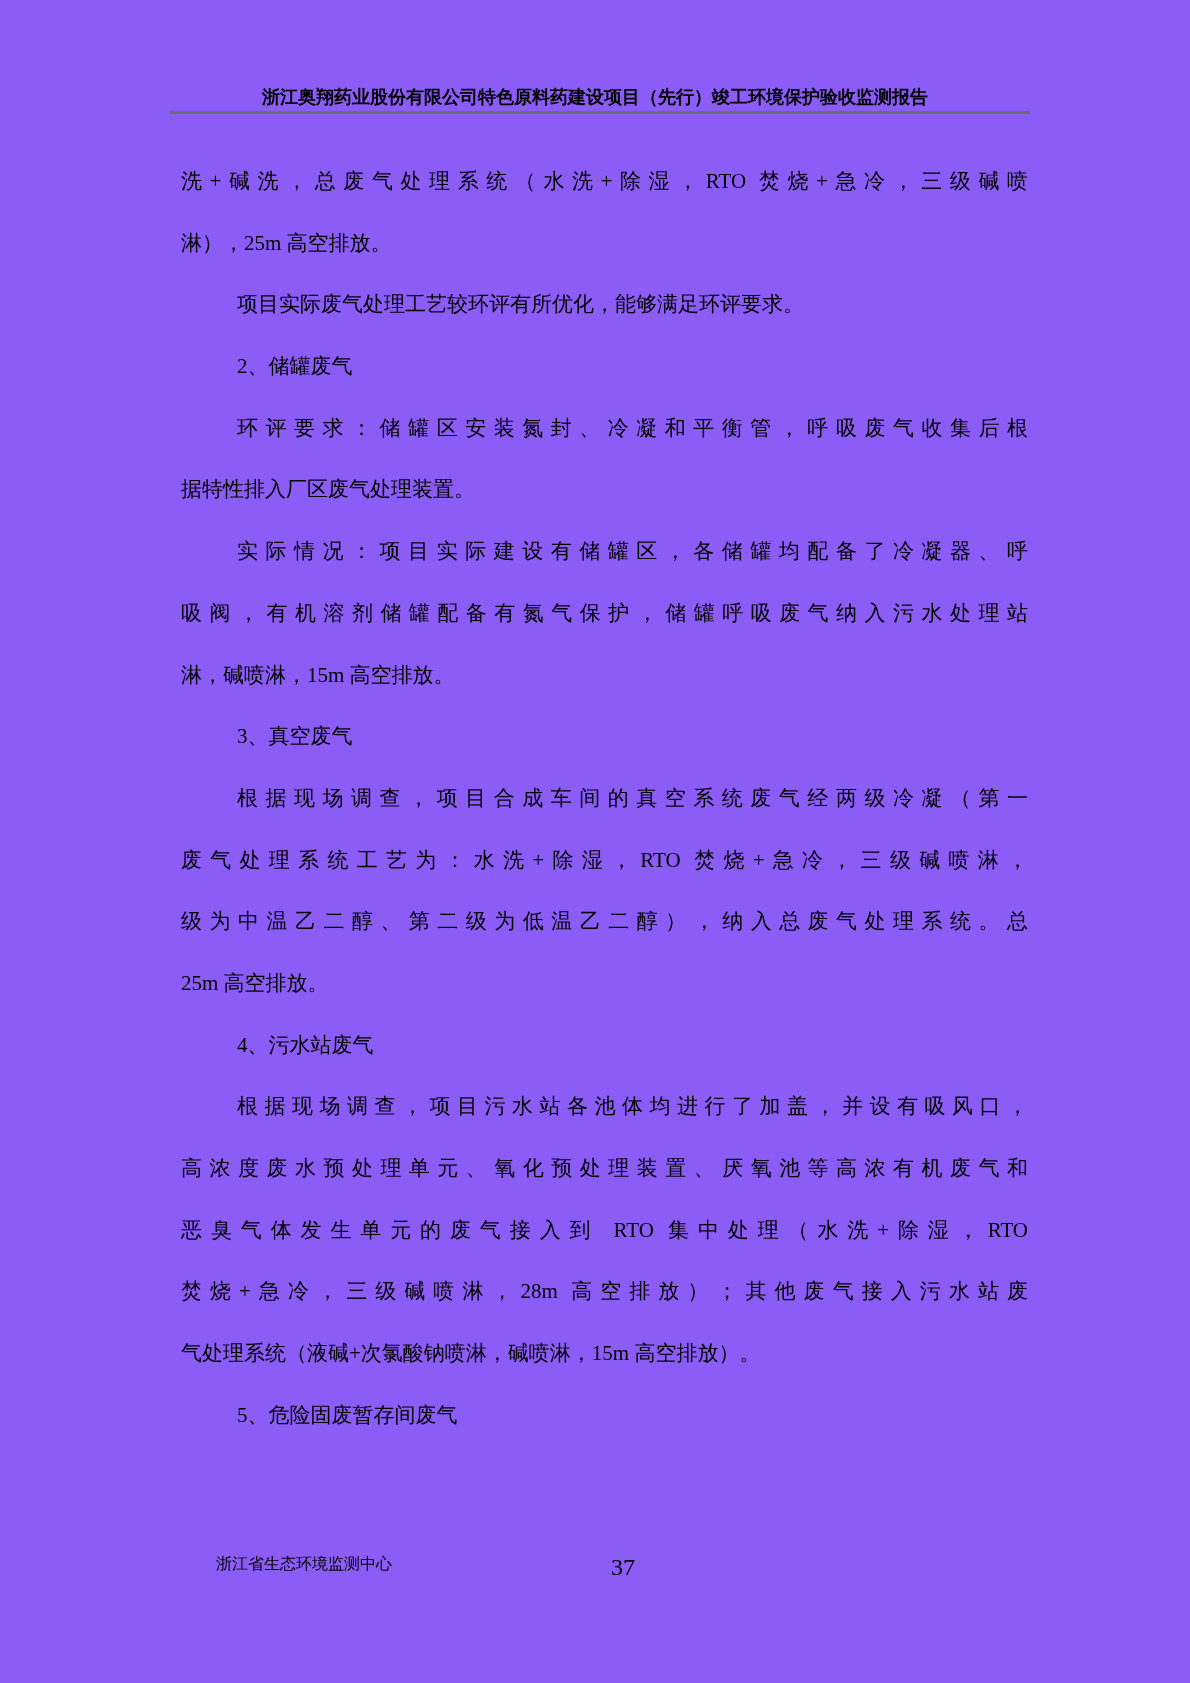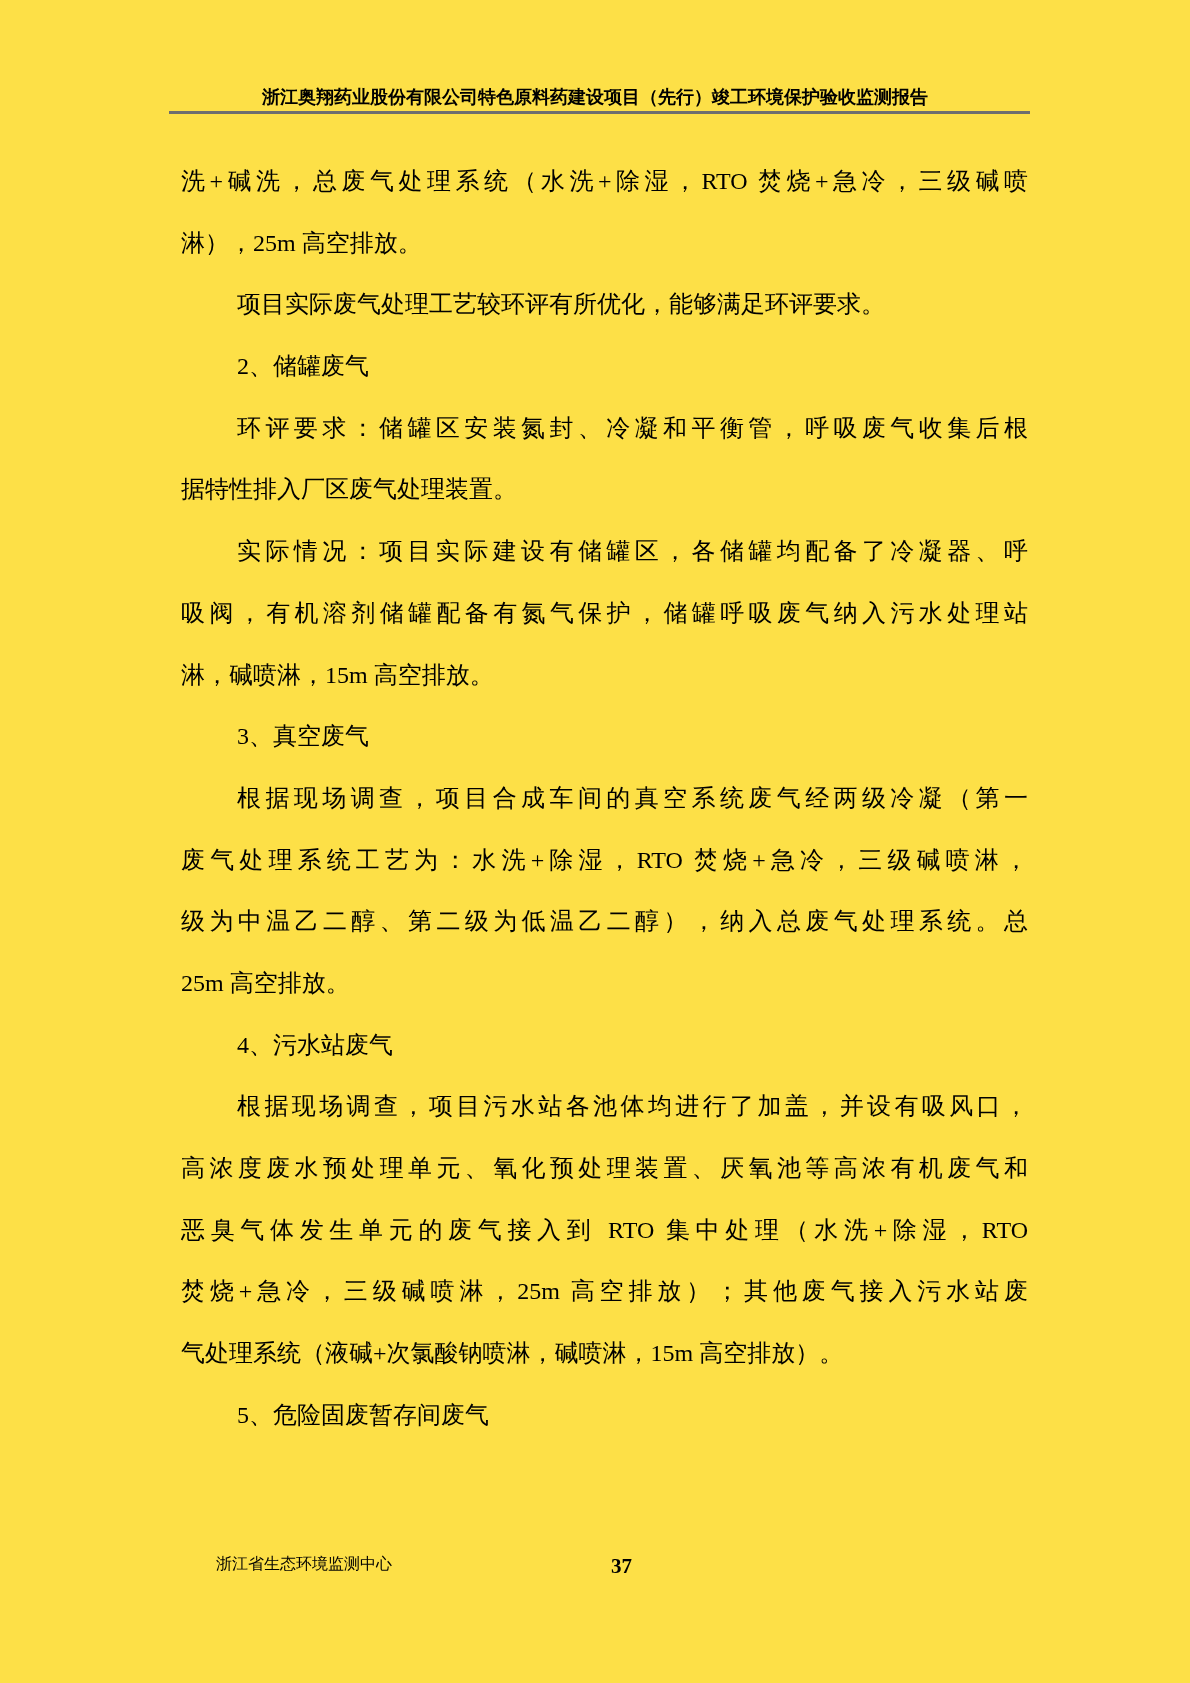--- a/index.html
+++ b/index.html
@@ -1,20 +1,20 @@
 <!DOCTYPE html>
 <html><head>
 <meta charset="utf-8">
 <style>
   html, body { margin: 0; padding: 0; background: #ffffff; }
   .page {
     position: relative;
     width: 1190px;
     height: 1683px;
-    background: #fde047;
+    background: #8b5cf6;
     overflow: hidden;
     font-family: "Liberation Serif", "DejaVu Serif", serif;
     color: #000000;
   }
   .header-title {
     position: absolute;
     top: 85px;
     left: 0;
     width: 100%;
     text-align: center;
@@ -33,21 +33,21 @@
   }
   .doc-body {
     position: absolute;
     top: 151px;
     left: 181px;
     width: 847px;
   }
   .line {
     height: 61.7px;
     line-height: 61.7px;
-    font-size: 24px;
+    font-size: 21px;
     text-align: left;
     overflow: hidden;
   }
   .line.j {
     text-align: justify;
     text-align-last: justify;
   }
   .line.ind {
     padding-left: 56px;
     font-family: Liberation Serif, serif;
@@ -56,22 +56,21 @@
     position: absolute;
     top: 1554px;
     left: 216px;
     font-size: 16px;
     white-space: nowrap;
   }
   .page-number {
     position: absolute;
     top: 1554px;
     left: 611px;
-    font-size: 21px;
-    font-weight: bold;
+    font-size: 24px;
   }
 </style>
 </head>
 <body>
 
 <div class="page">
 
   <div class="header-title">浙江奥翔药业股份有限公司特色原料药建设项目（先行）竣工环境保护验收监测报告</div>
 
   <div class="header-rule"></div>
@@ -88,21 +87,21 @@
     <div class="line">淋，碱喷淋，15m 高空排放。</div>
     <div class="line ind">3、真空废气</div>
     <div class="line ind j">根据现场调查，项目合成车间的真空系统废气经两级冷凝（第一</div>
     <div class="line j">废气处理系统工艺为：水洗+除湿，RTO 焚烧+急冷，三级碱喷淋，</div>
     <div class="line j">级为中温乙二醇、第二级为低温乙二醇），纳入总废气处理系统。总</div>
     <div class="line">25m 高空排放。</div>
     <div class="line ind">4、污水站废气</div>
     <div class="line ind j">根据现场调查，项目污水站各池体均进行了加盖，并设有吸风口，</div>
     <div class="line j">高浓度废水预处理单元、氧化预处理装置、厌氧池等高浓有机废气和</div>
     <div class="line j">恶臭气体发生单元的废气接入到 RTO 集中处理（水洗+除湿，RTO</div>
-    <div class="line j">焚烧+急冷，三级碱喷淋，25m 高空排放）；其他废气接入污水站废</div>
+    <div class="line j">焚烧+急冷，三级碱喷淋，28m 高空排放）；其他废气接入污水站废</div>
     <div class="line">气处理系统（液碱+次氯酸钠喷淋，碱喷淋，15m 高空排放）。</div>
     <div class="line ind">5、危险固废暂存间废气</div>
   </div>
 
   <div class="footer-org">浙江省生态环境监测中心</div>
 
   <div class="page-number">37</div>
 
 </div>
 

